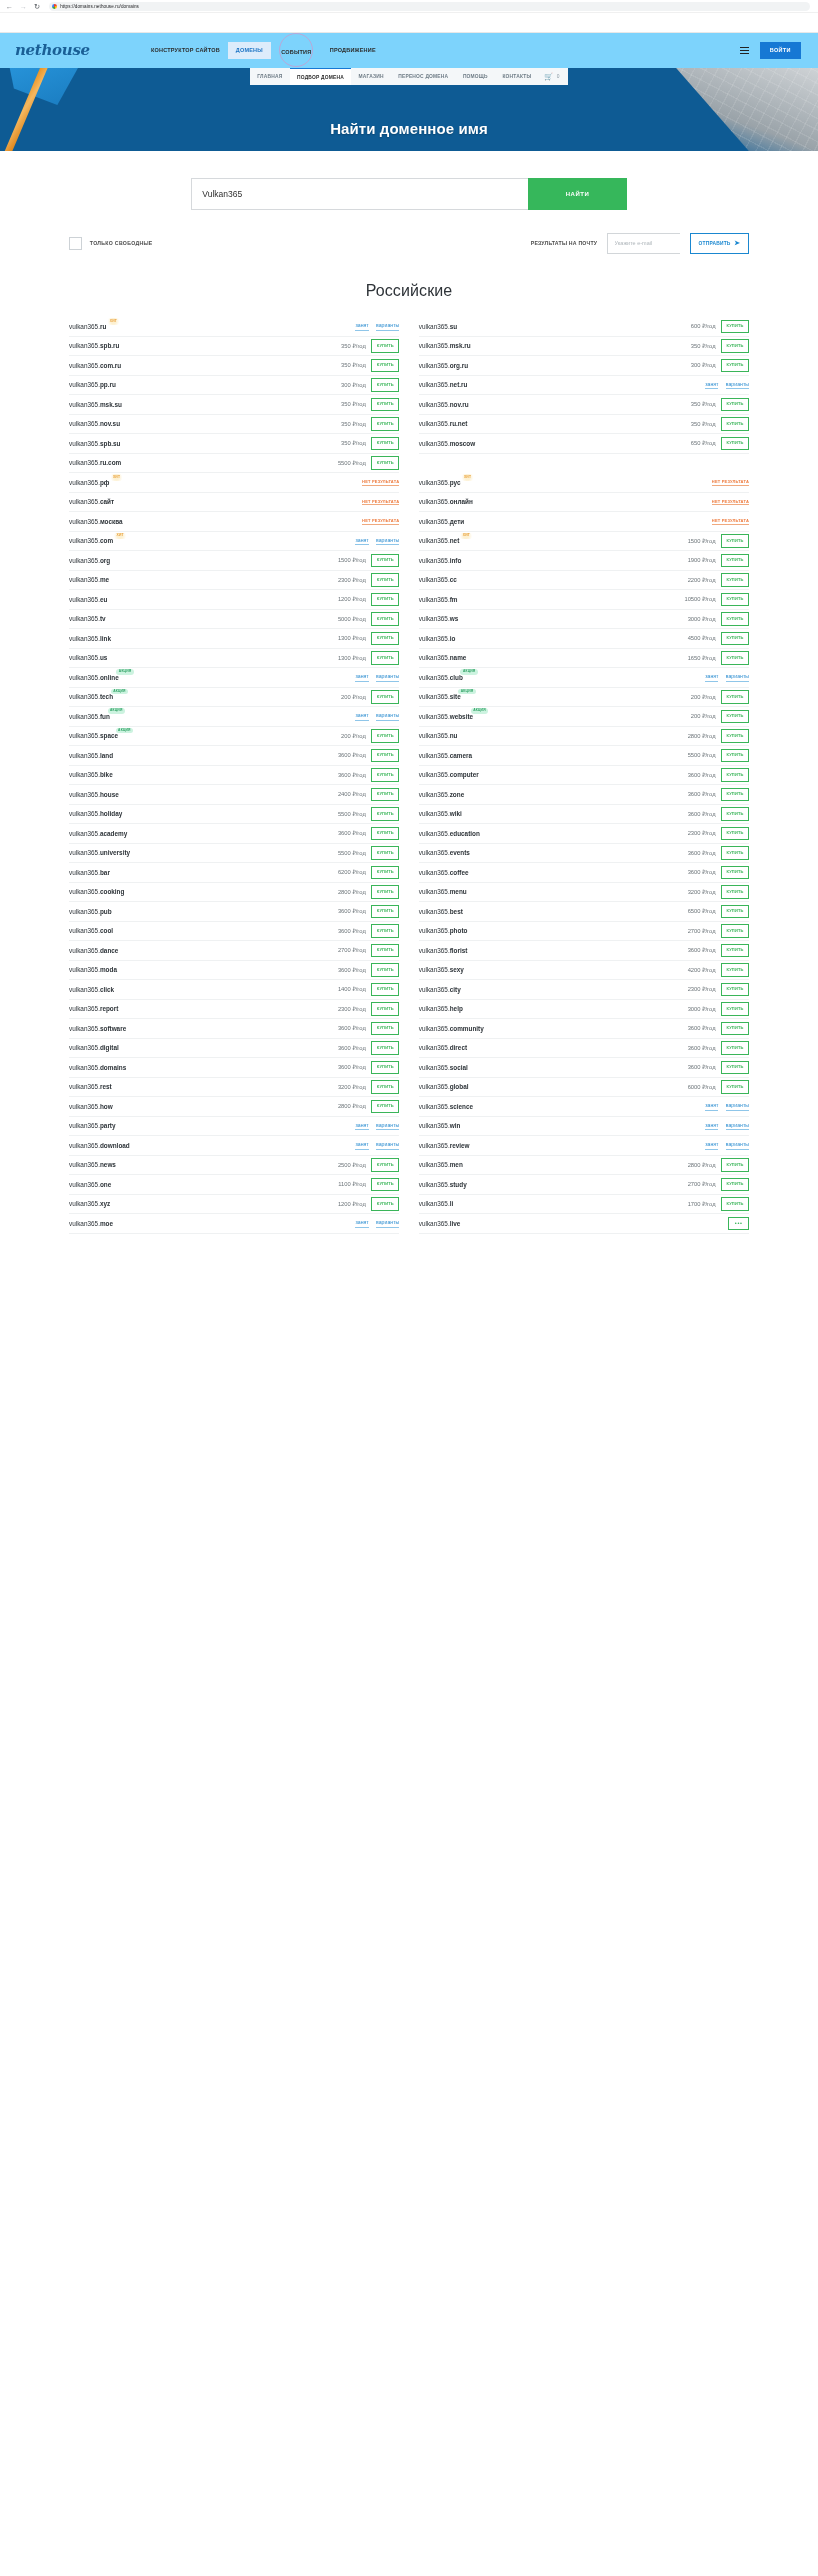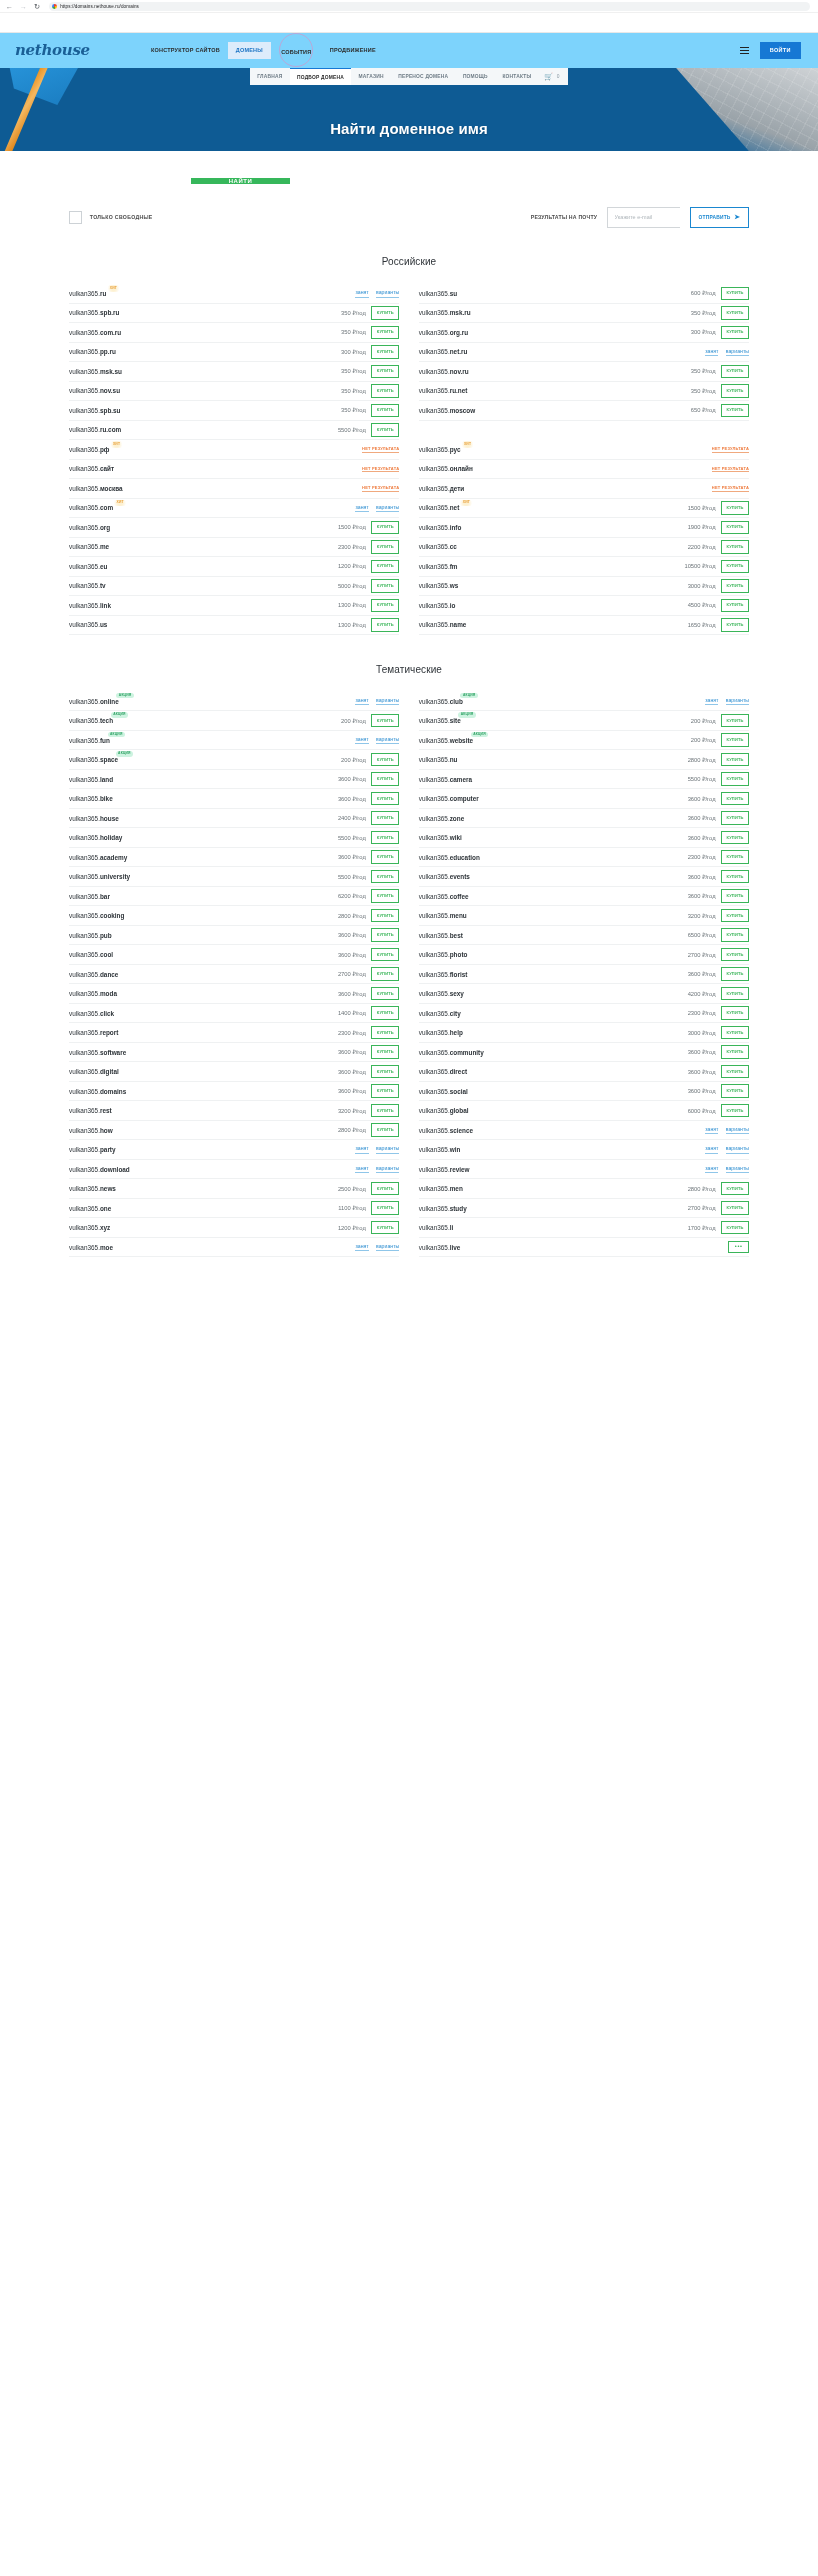--- a/index.html
+++ b/index.html
@@ -262,21 +262,21 @@
     display: flex; align-items: center; gap: 3.6px;
     cursor: pointer;
     font-family: "Liberation Sans", sans-serif;
   }
   .send-icon { font-size: 6.7px; color: #1a87d0; transform: rotate(0deg); }
 
   
   .section { width: 716px; margin: 0 auto; padding: 0 18px; }
   .section-title {
     text-align: center;
-    font-size: 10px;
+    font-size: 16px;
     font-weight: normal;
     color: #2e3338;
     margin: 28.6px 0 17px;
     letter-spacing: 0.1px;
   }
   .grid {
     display: grid;
     grid-template-columns: 1fr 1fr;
     column-gap: 19.5px;
   }
@@ -395,20 +395,21 @@
           <span class="cart-glyph">🛒</span>
           <span class="cart-count">0</span>
         </div>
       </div>
   </div>
   <div class="hero-title">Найти доменное имя</div>
 </div>
 
 <div class="search-wrap">
   <div class="search-box">
+    <input class="search-input" type="text" value="Vulkan365" style="">
     <button class="search-btn">НАЙТИ</button>
   </div>
 </div>
 
 <div class="filter-row">
   <label class="chk-wrap">
     <span class="chk-box"></span>
     <span class="chk-label">ТОЛЬКО СВОБОДНЫЕ</span>
   </label>
   <div class="mail-group">
@@ -674,21 +675,20 @@
         <div class="row">
           <div class="dname"><span>vulkan365.</span><span class="tld">name</span></div>
           <div class="row-right">
             <span class="price">1650 ₽/год</span>
             <button class="buy-btn">КУПИТЬ</button>
           </div>
         </div>
       </div>
     </div>
     <div class="section">
-      <div class="section-title">Тематические</div>
       <div class="grid">
         <div class="row">
           <div class="dname"><span>vulkan365.</span><span class="tld">online</span><span class="badge action">АКЦИЯ</span></div>
           <div class="row-right">
             <div class="taken-group">
               <span class="taken-link">занят</span>
               <span class="variants-link">варианты</span>
             </div>
           </div>
         </div>

